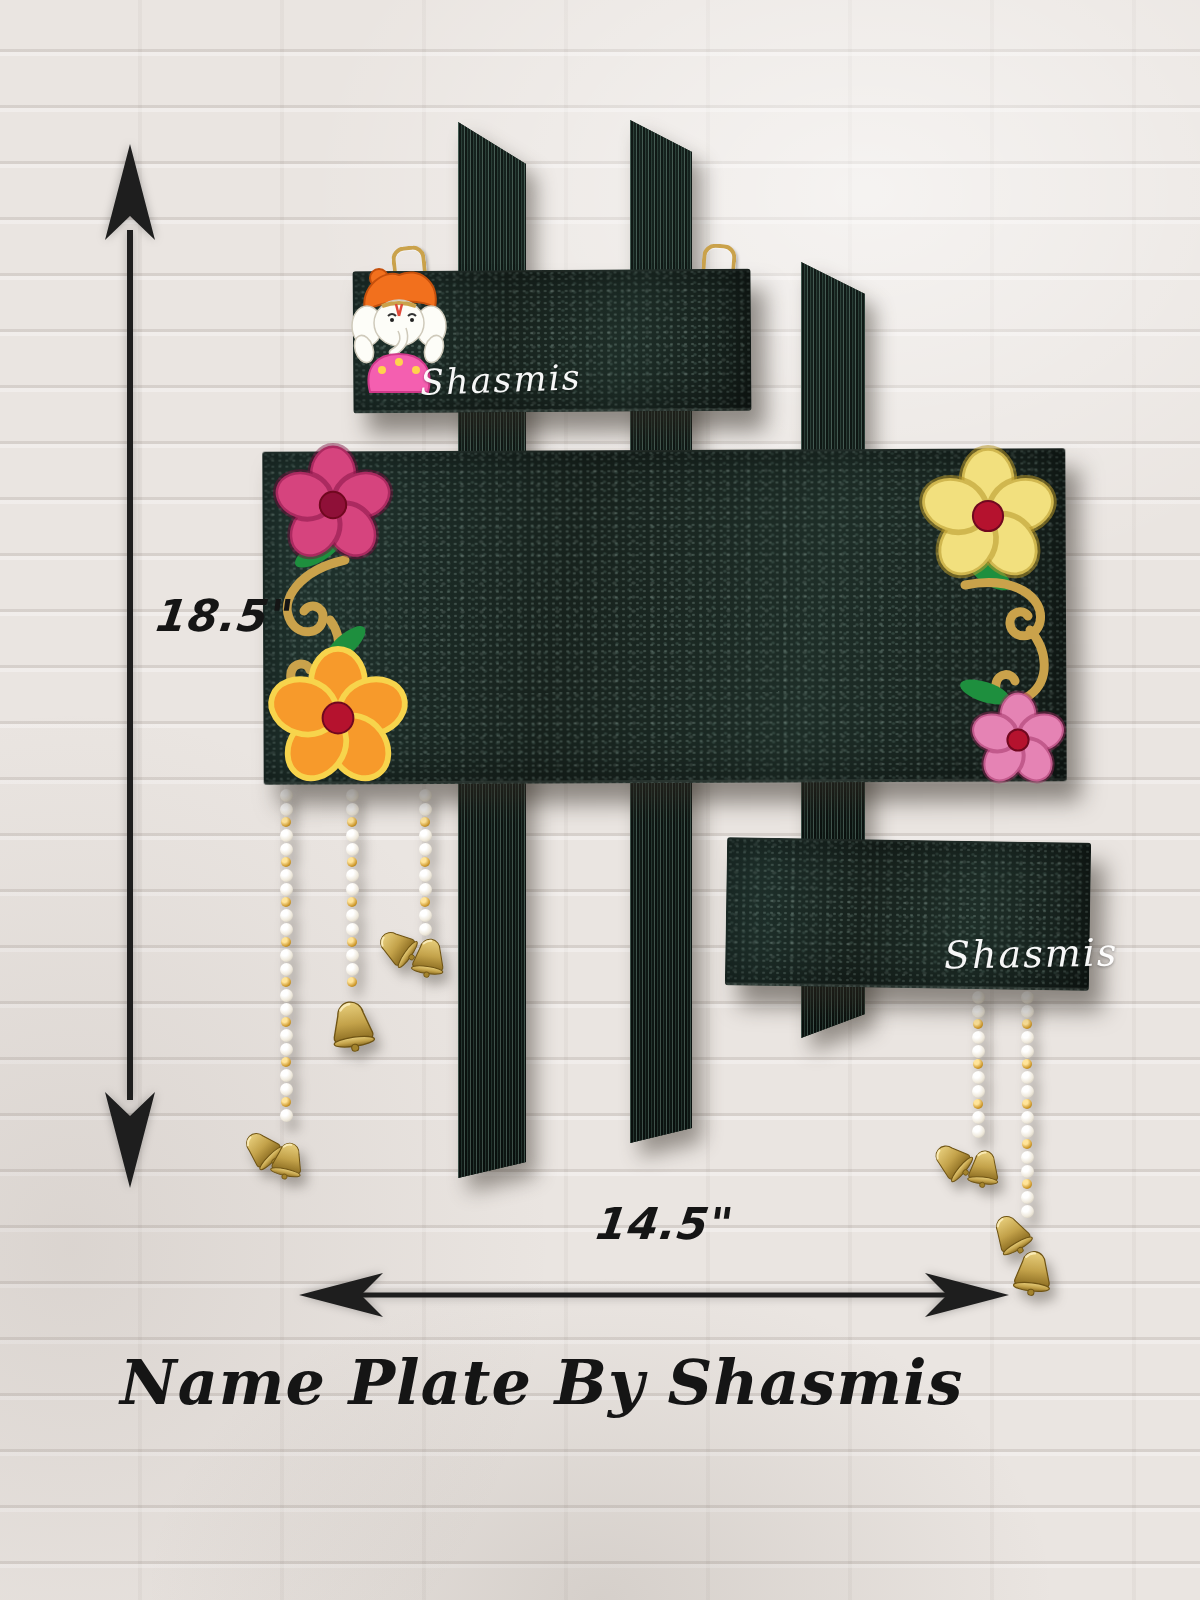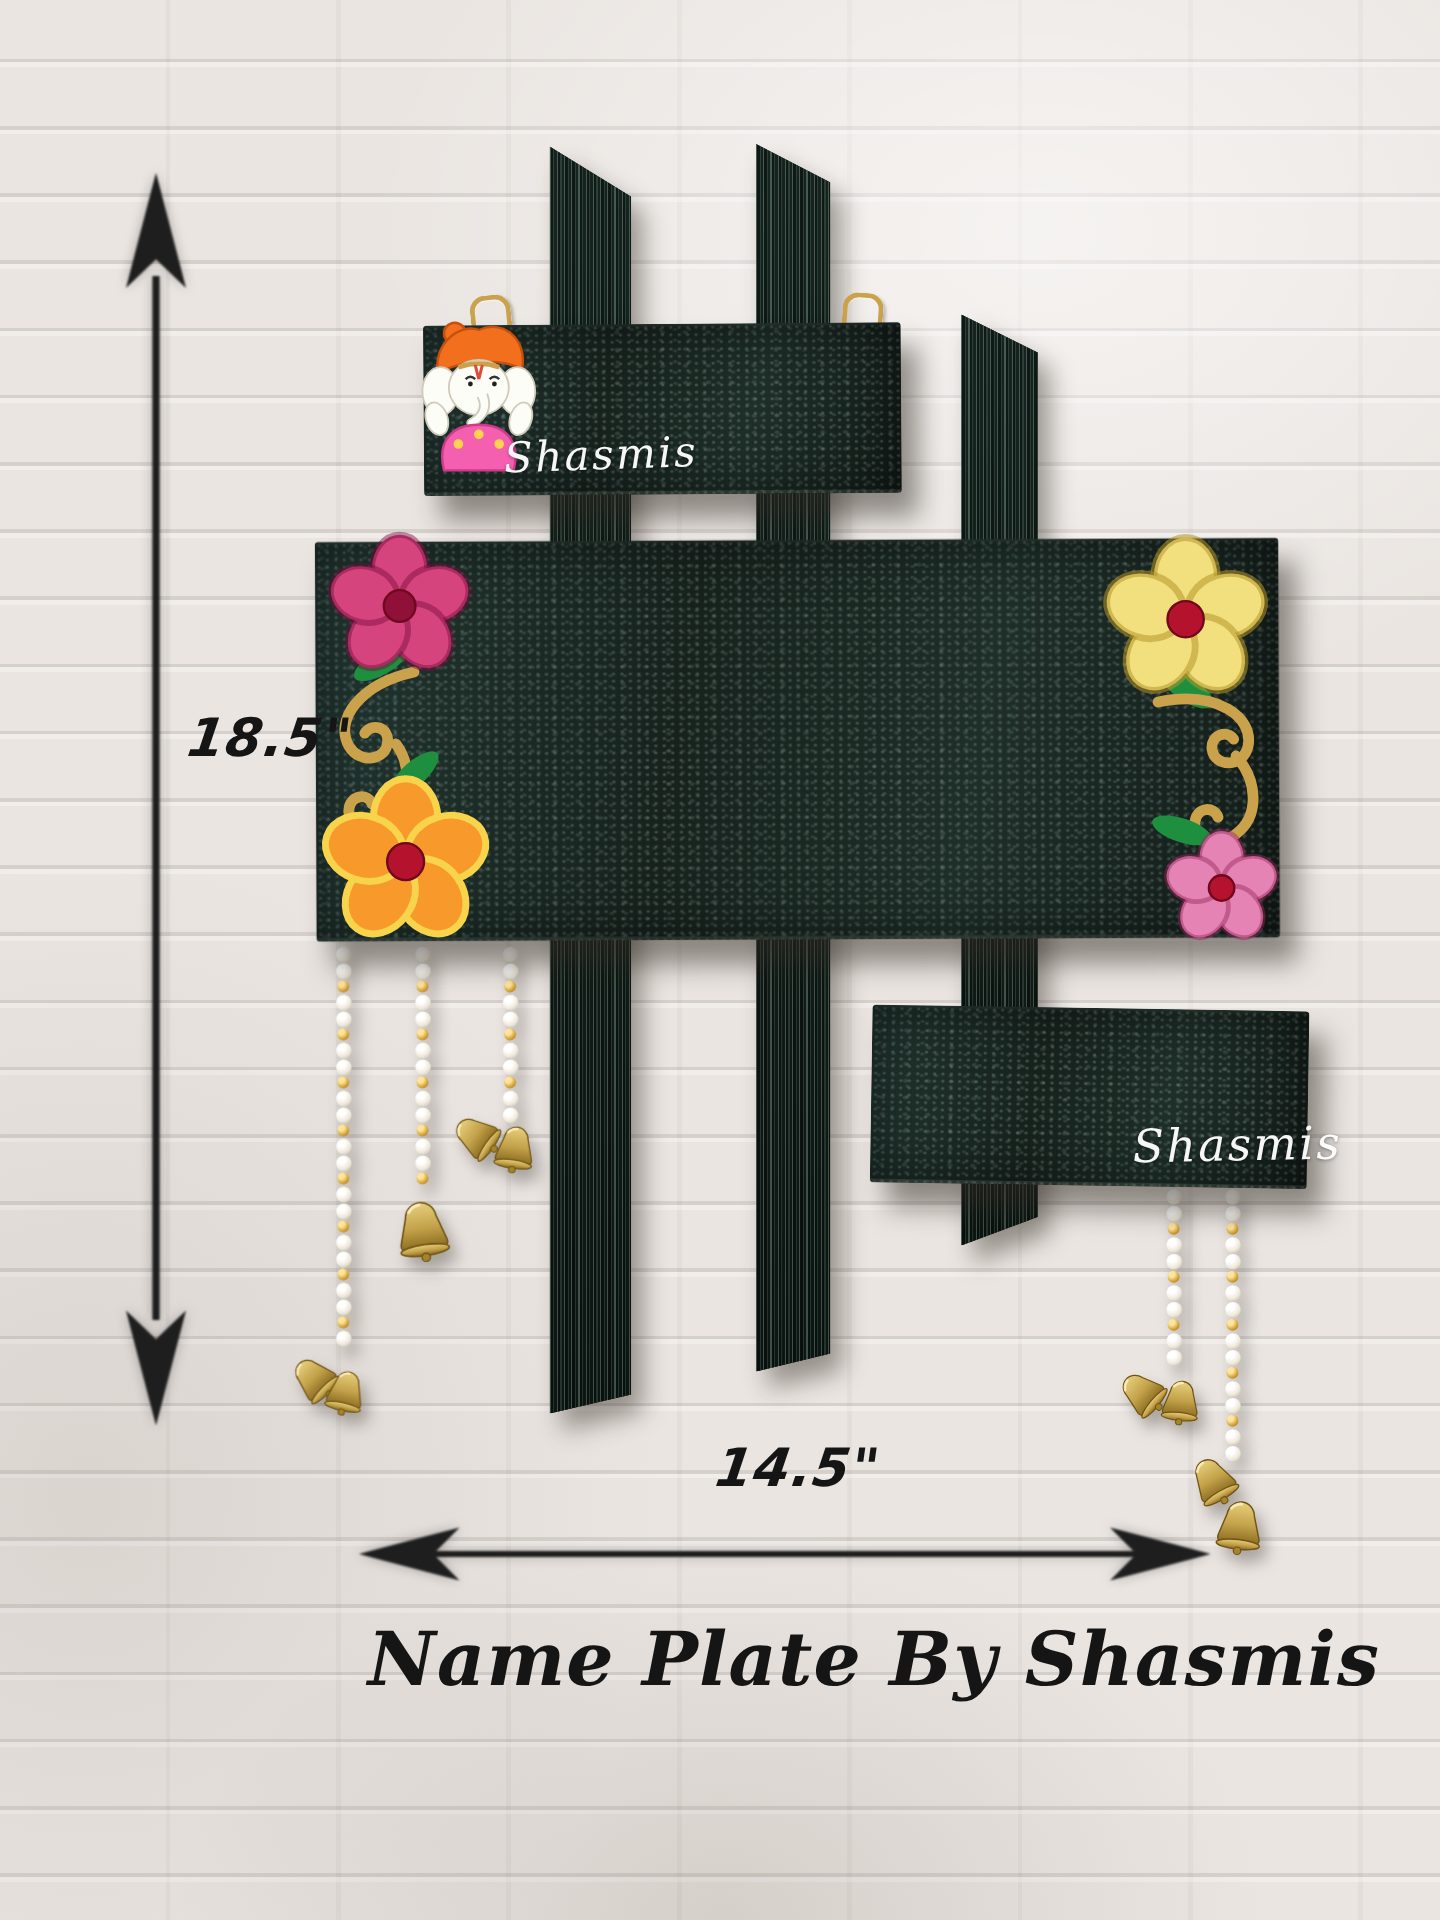--- a/index.html
+++ b/index.html
@@ -50,21 +50,21 @@
   .bell{position:absolute;}
 
   
   #decor{position:absolute;left:0;top:0;pointer-events:none;}
 
   
   .dim-arrow{position:absolute;filter:blur(.7px) drop-shadow(0 0 5px rgba(0,0,0,.28));}
   .dim-label{position:absolute;color:var(--ink,#151515);
     font-family:"DejaVu Sans", sans-serif;font-style:italic;font-weight:600;
     font-size:44px;text-align:center;transform:skewX(-8deg);letter-spacing:1px;}
-  #title{position:absolute;left:120px;top:1346px;width:1030px;text-align:right;
+  #title{position:absolute;left:120px;top:1346px;width:1030px;text-align:left;
     font-family:"DejaVu Serif", serif;font-style:italic;font-weight:700;
     font-size:62px;color:var(--ink,#151515);letter-spacing:1px;}
   .watermark{position:absolute;color:var(--watermark,#ffffff);opacity:.96;
     font-family:"DejaVu Serif", serif;font-style:italic;letter-spacing:2px;
     text-shadow:0 1px 3px rgba(0,0,0,.35);}
   #wm-top{left:420px;top:360px;font-size:35px;transform:rotate(-2deg);}
   #wm-bottom{left:944px;top:932px;font-size:38px;transform:rotate(-1deg);}
 </style>
 </head>
 <body>

